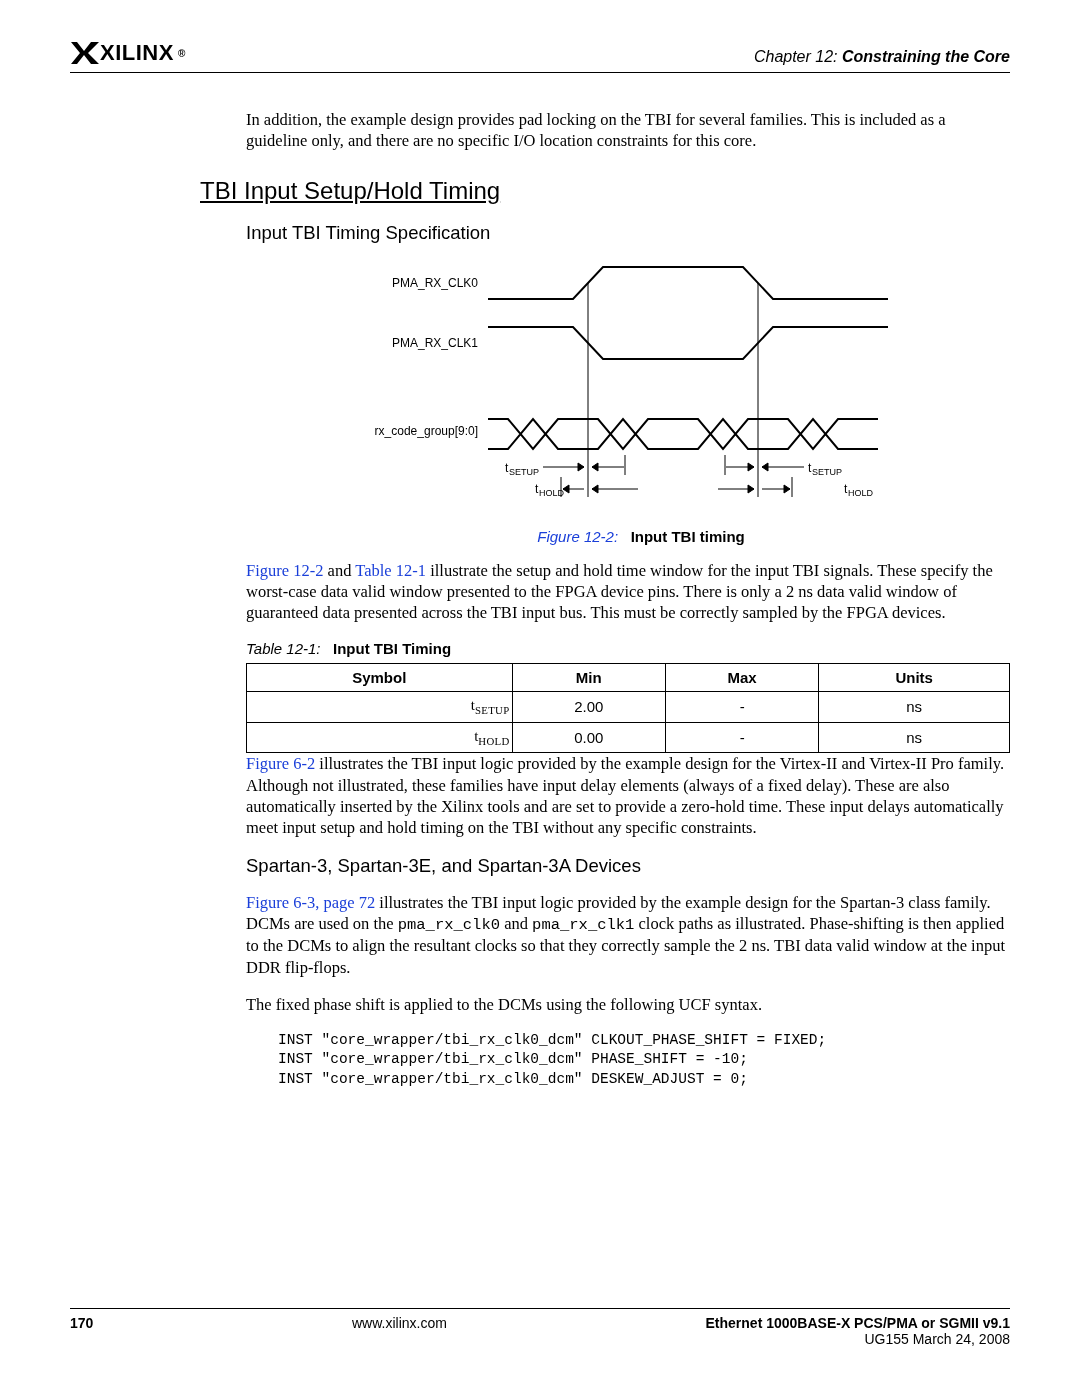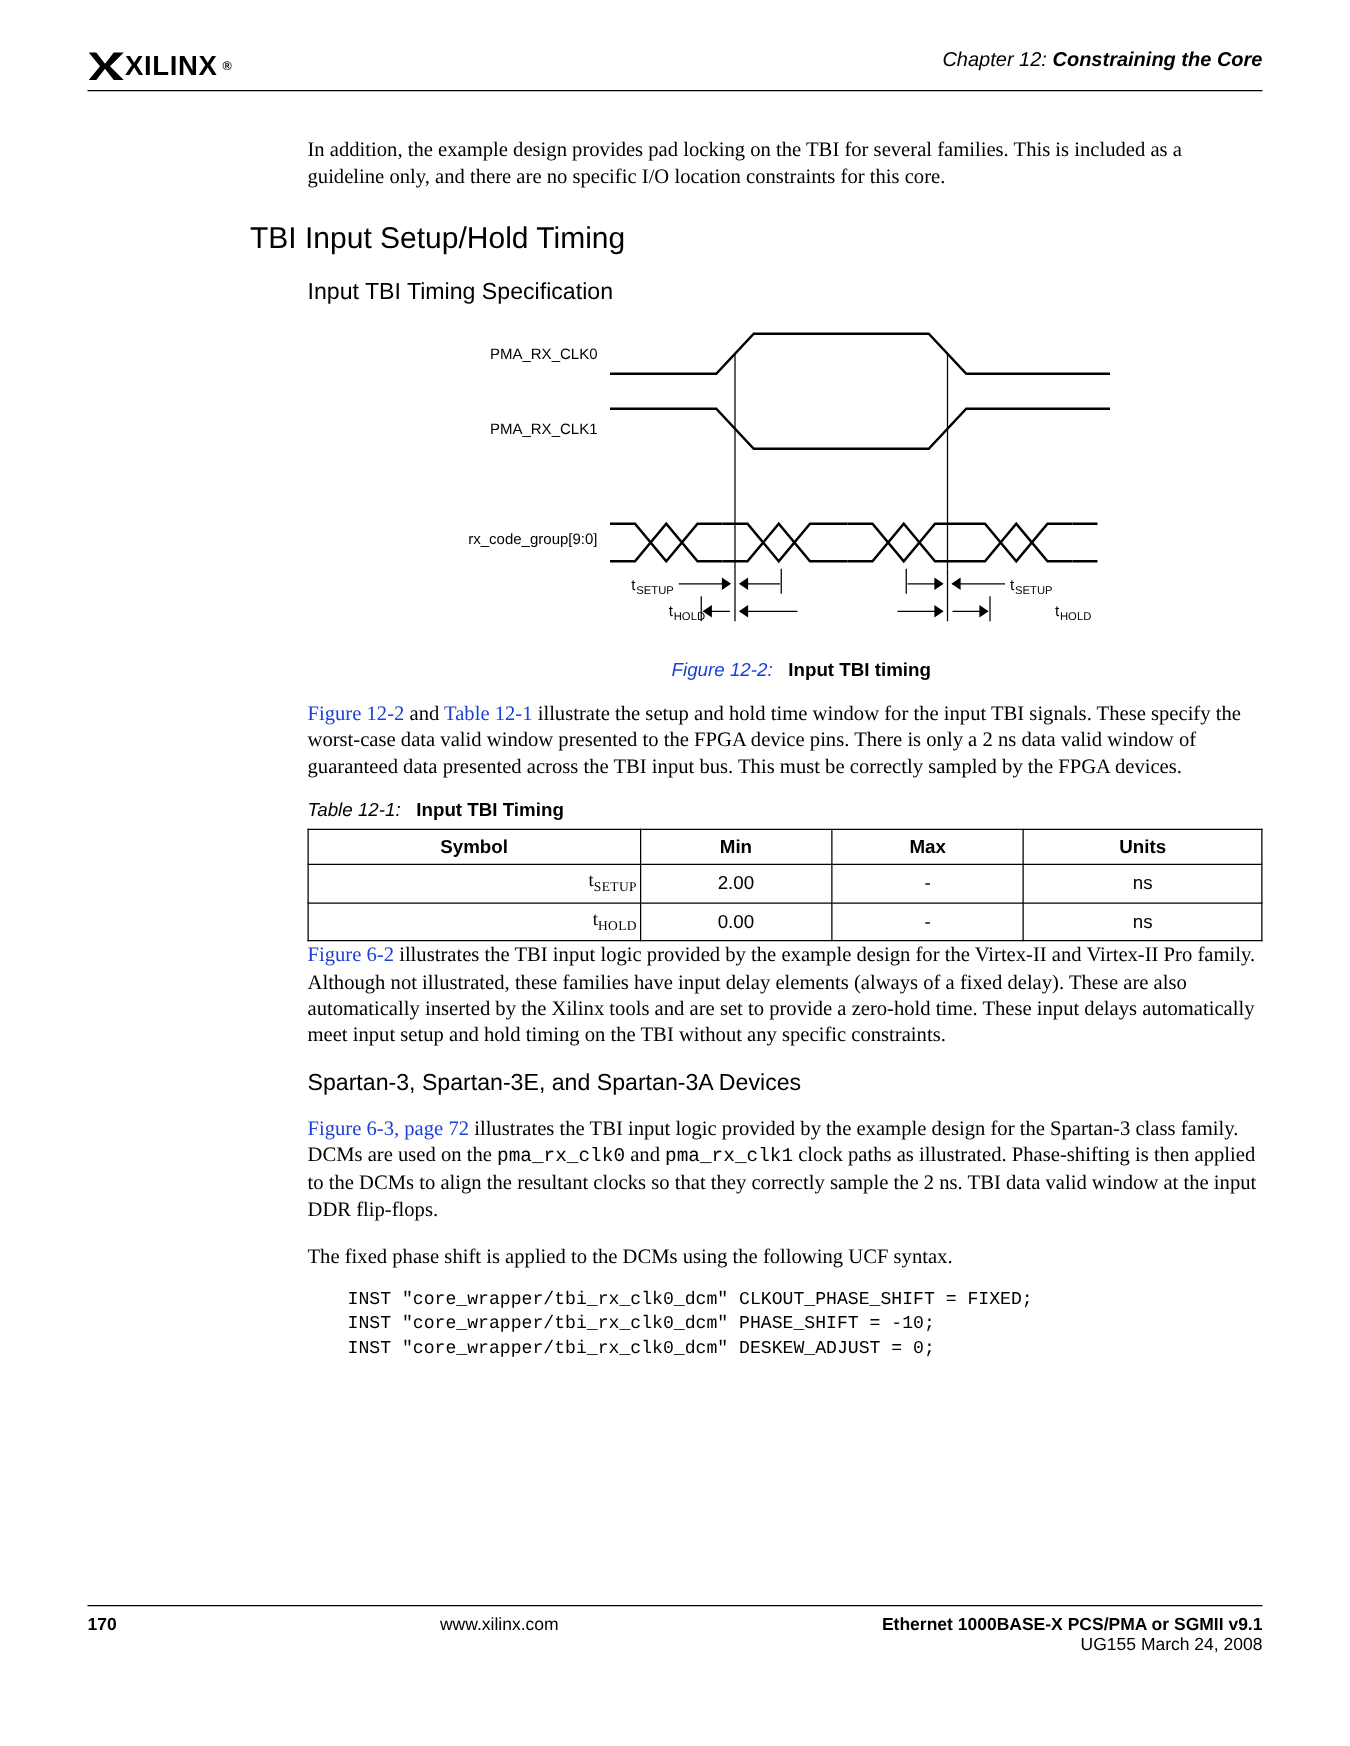--- a/index.html
+++ b/index.html
@@ -8,21 +8,21 @@
     height: 1397px;
     background: #fff;
     font-family: "Palatino Linotype", Palatino, "Book Antiqua", Georgia, serif;
     color: #000;
     position: relative;
     padding: 40px 70px 0 70px;
   }
   .header-line {
     display: flex;
     justify-content: space-between;
-    align-items: flex-start;
+    align-items: flex-end;
     border-bottom: 1px solid #000;
     padding-bottom: 6px;
     margin-bottom: 36px;
   }
   .logo {
     font-family: Arial, Helvetica, sans-serif;
     font-weight: bold;
     font-size: 22px;
     letter-spacing: 0.5px;
     display: flex;
@@ -41,20 +41,21 @@
     line-height: 1.28;
   }
   .para { margin-bottom: 16px; }
   h2.section {
     margin-left: 130px;
     font-family: Arial, Helvetica, sans-serif;
     font-weight: normal;
     font-size: 24px;
     margin-bottom: 16px;
     margin-top: 26px;
+    text-decoration: underline;
   }
   h3.subsection {
     font-family: Arial, Helvetica, sans-serif;
     font-weight: normal;
     font-size: 18.5px;
     margin-bottom: 14px;
     margin-top: 4px;
   }
   .diagram {
     width: 560px;
@@ -102,21 +103,21 @@
   .code-block {
     font-family: "Courier New", Courier, monospace;
     font-size: 14.5px;
     line-height: 1.35;
     white-space: pre;
     margin-left: 32px;
     margin-top: 2px;
   }
   .footer-line {
     position: absolute;
-    bottom: 74px;
+    bottom: 50px;
     left: 70px; right: 70px;
     border-top: 1px solid #000;
     padding-top: 6px;
     display: flex;
     justify-content: space-between;
     font-family: Arial, Helvetica, sans-serif;
     font-size: 14px;
   }
   .footer-line .page-num { font-weight: bold; }
   .footer-line .right { text-align: right; }

